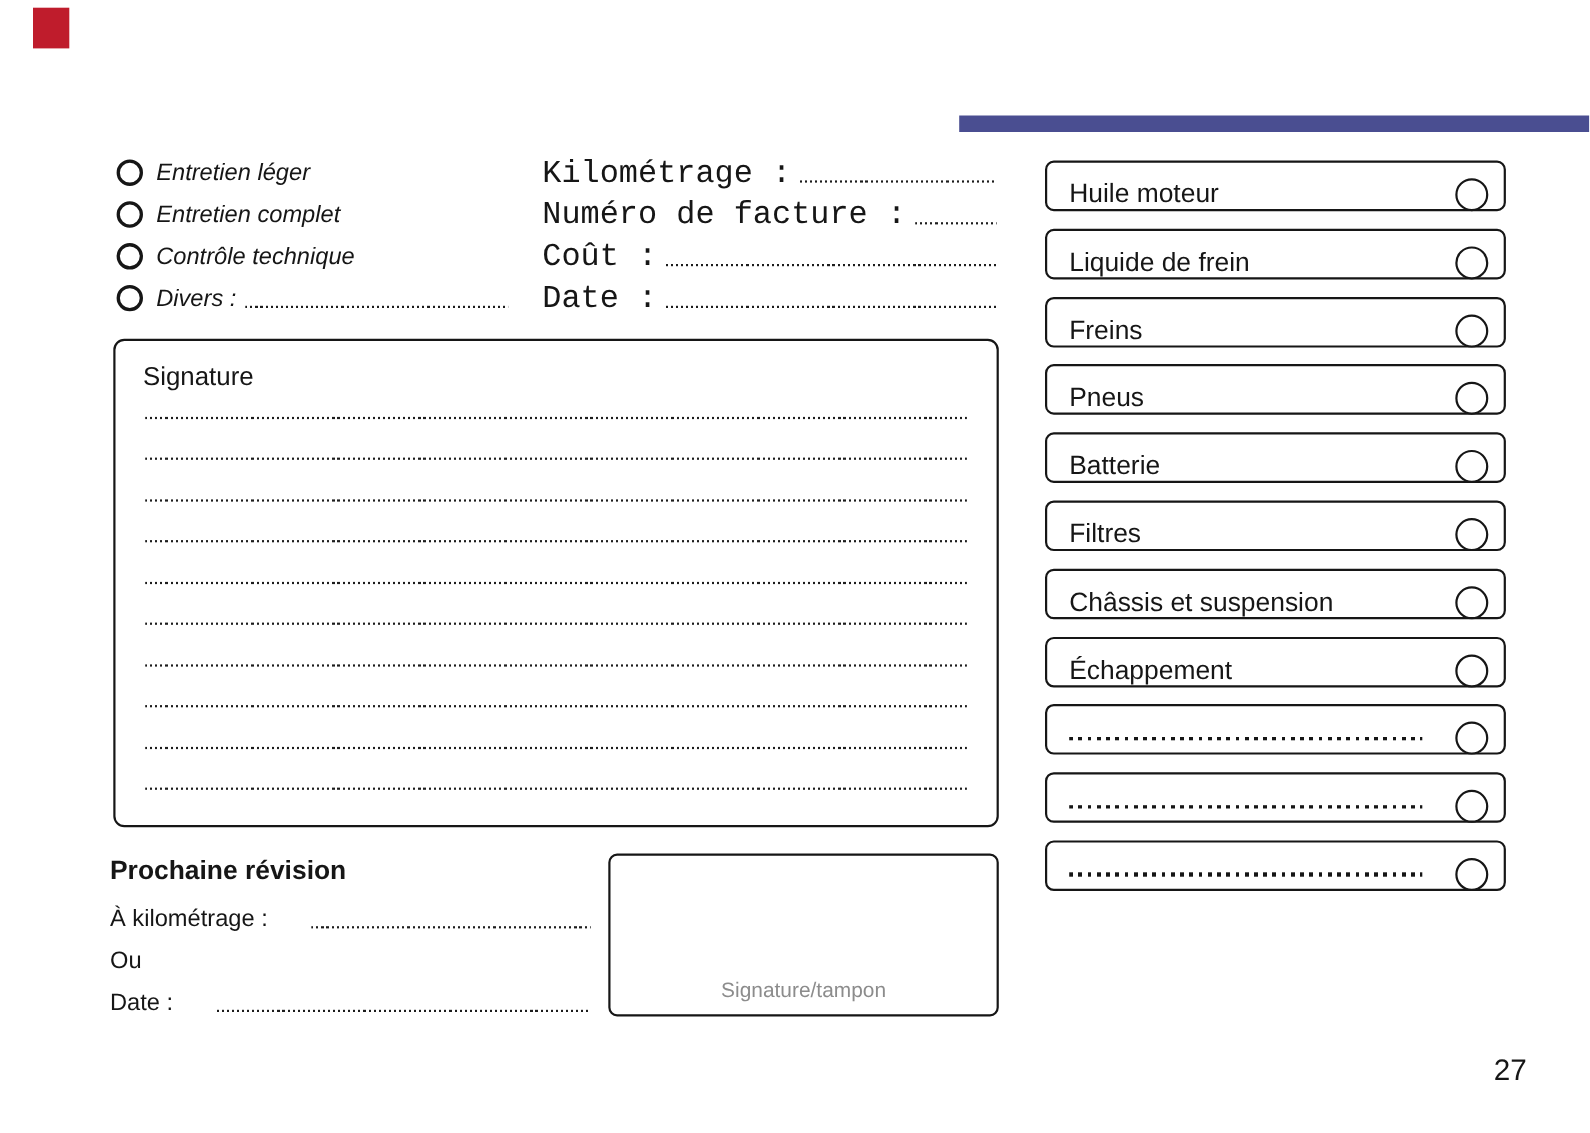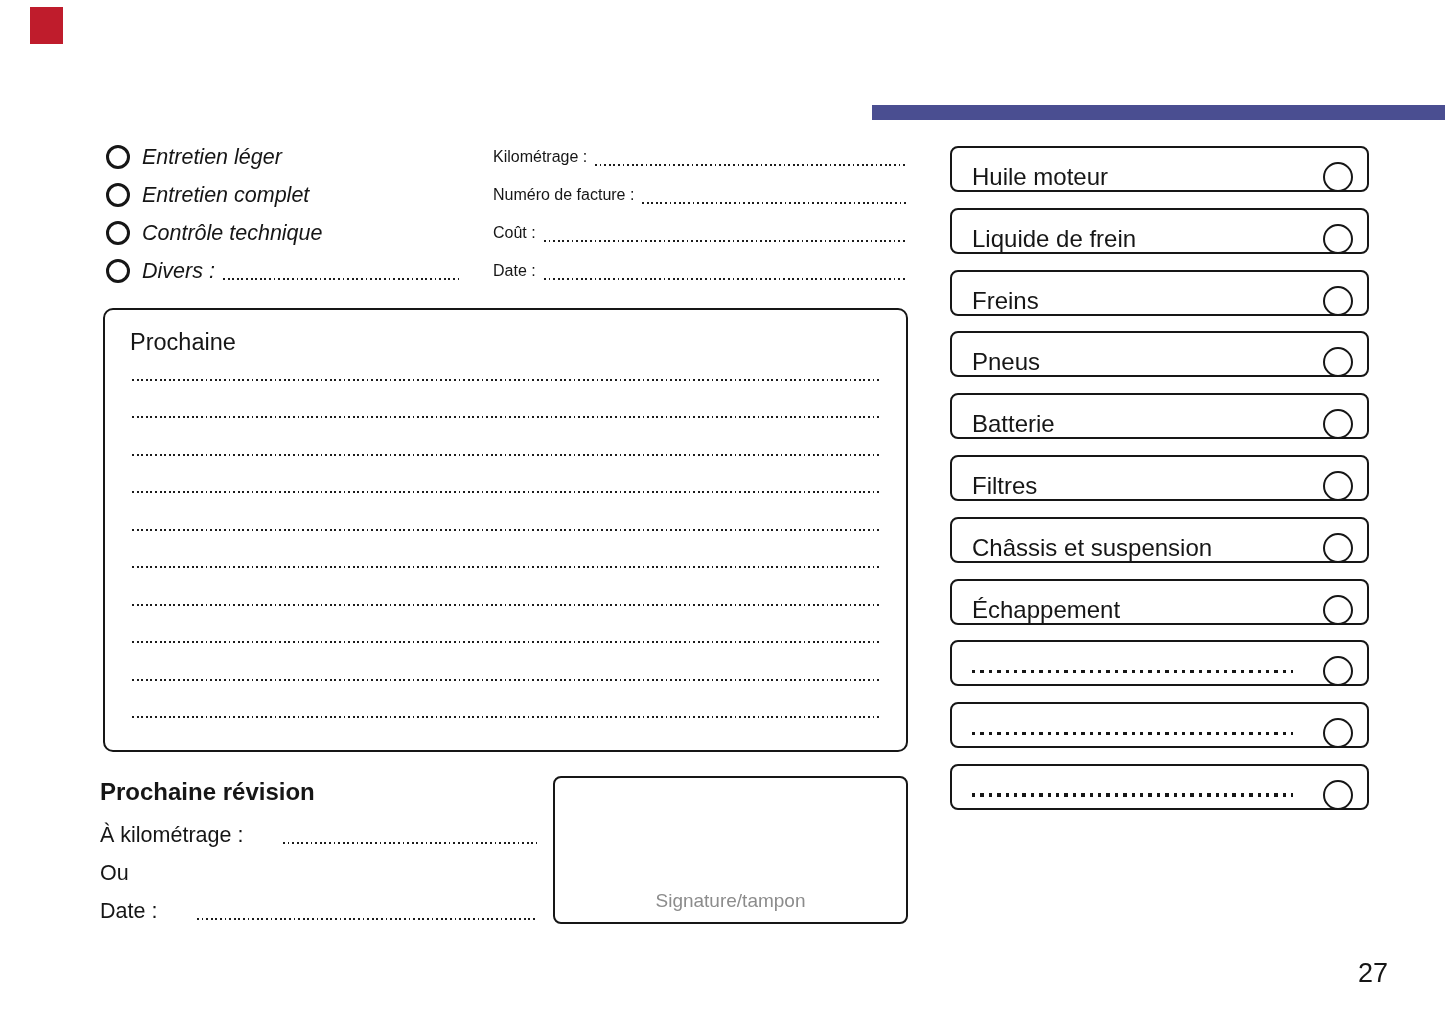--- a/index.html
+++ b/index.html
@@ -66,21 +66,21 @@
     left: 493px; top: 138px;
     width: 413px;
     display: flex;
     flex-direction: column;
   }
   .field-row {
     display: flex;
     align-items: center;
     height: 38px;
   }
-  .field-label { font-size: 16px; white-space: nowrap; }
+  .field-label { font-size: 29px; white-space: nowrap; font-family: Liberation Mono, monospace; }
 
   
   .remarks-box {
     position: absolute;
     left: 103px; top: 308px;
     width: 805px; height: 444px;
     border: 2.5px solid #161616;
     border-radius: 10px;
     background: #fff;
   }
@@ -224,21 +224,21 @@
         <span class="field-label">Coût :</span>
         <span class="leader"></span>
       </div>
       <div class="field-row">
         <span class="field-label">Date :</span>
         <span class="leader"></span>
       </div>
     </div>
 
   <div class="remarks-box">
-    <div class="remarks-title">Prochaine</div>
+    <div class="remarks-title">Signature</div>
     <div class="remarks-lines">
 
     <div class="r-line"></div>
         <div class="r-line"></div>
         <div class="r-line"></div>
         <div class="r-line"></div>
         <div class="r-line"></div>
         <div class="r-line"></div>
         <div class="r-line"></div>
         <div class="r-line"></div>

